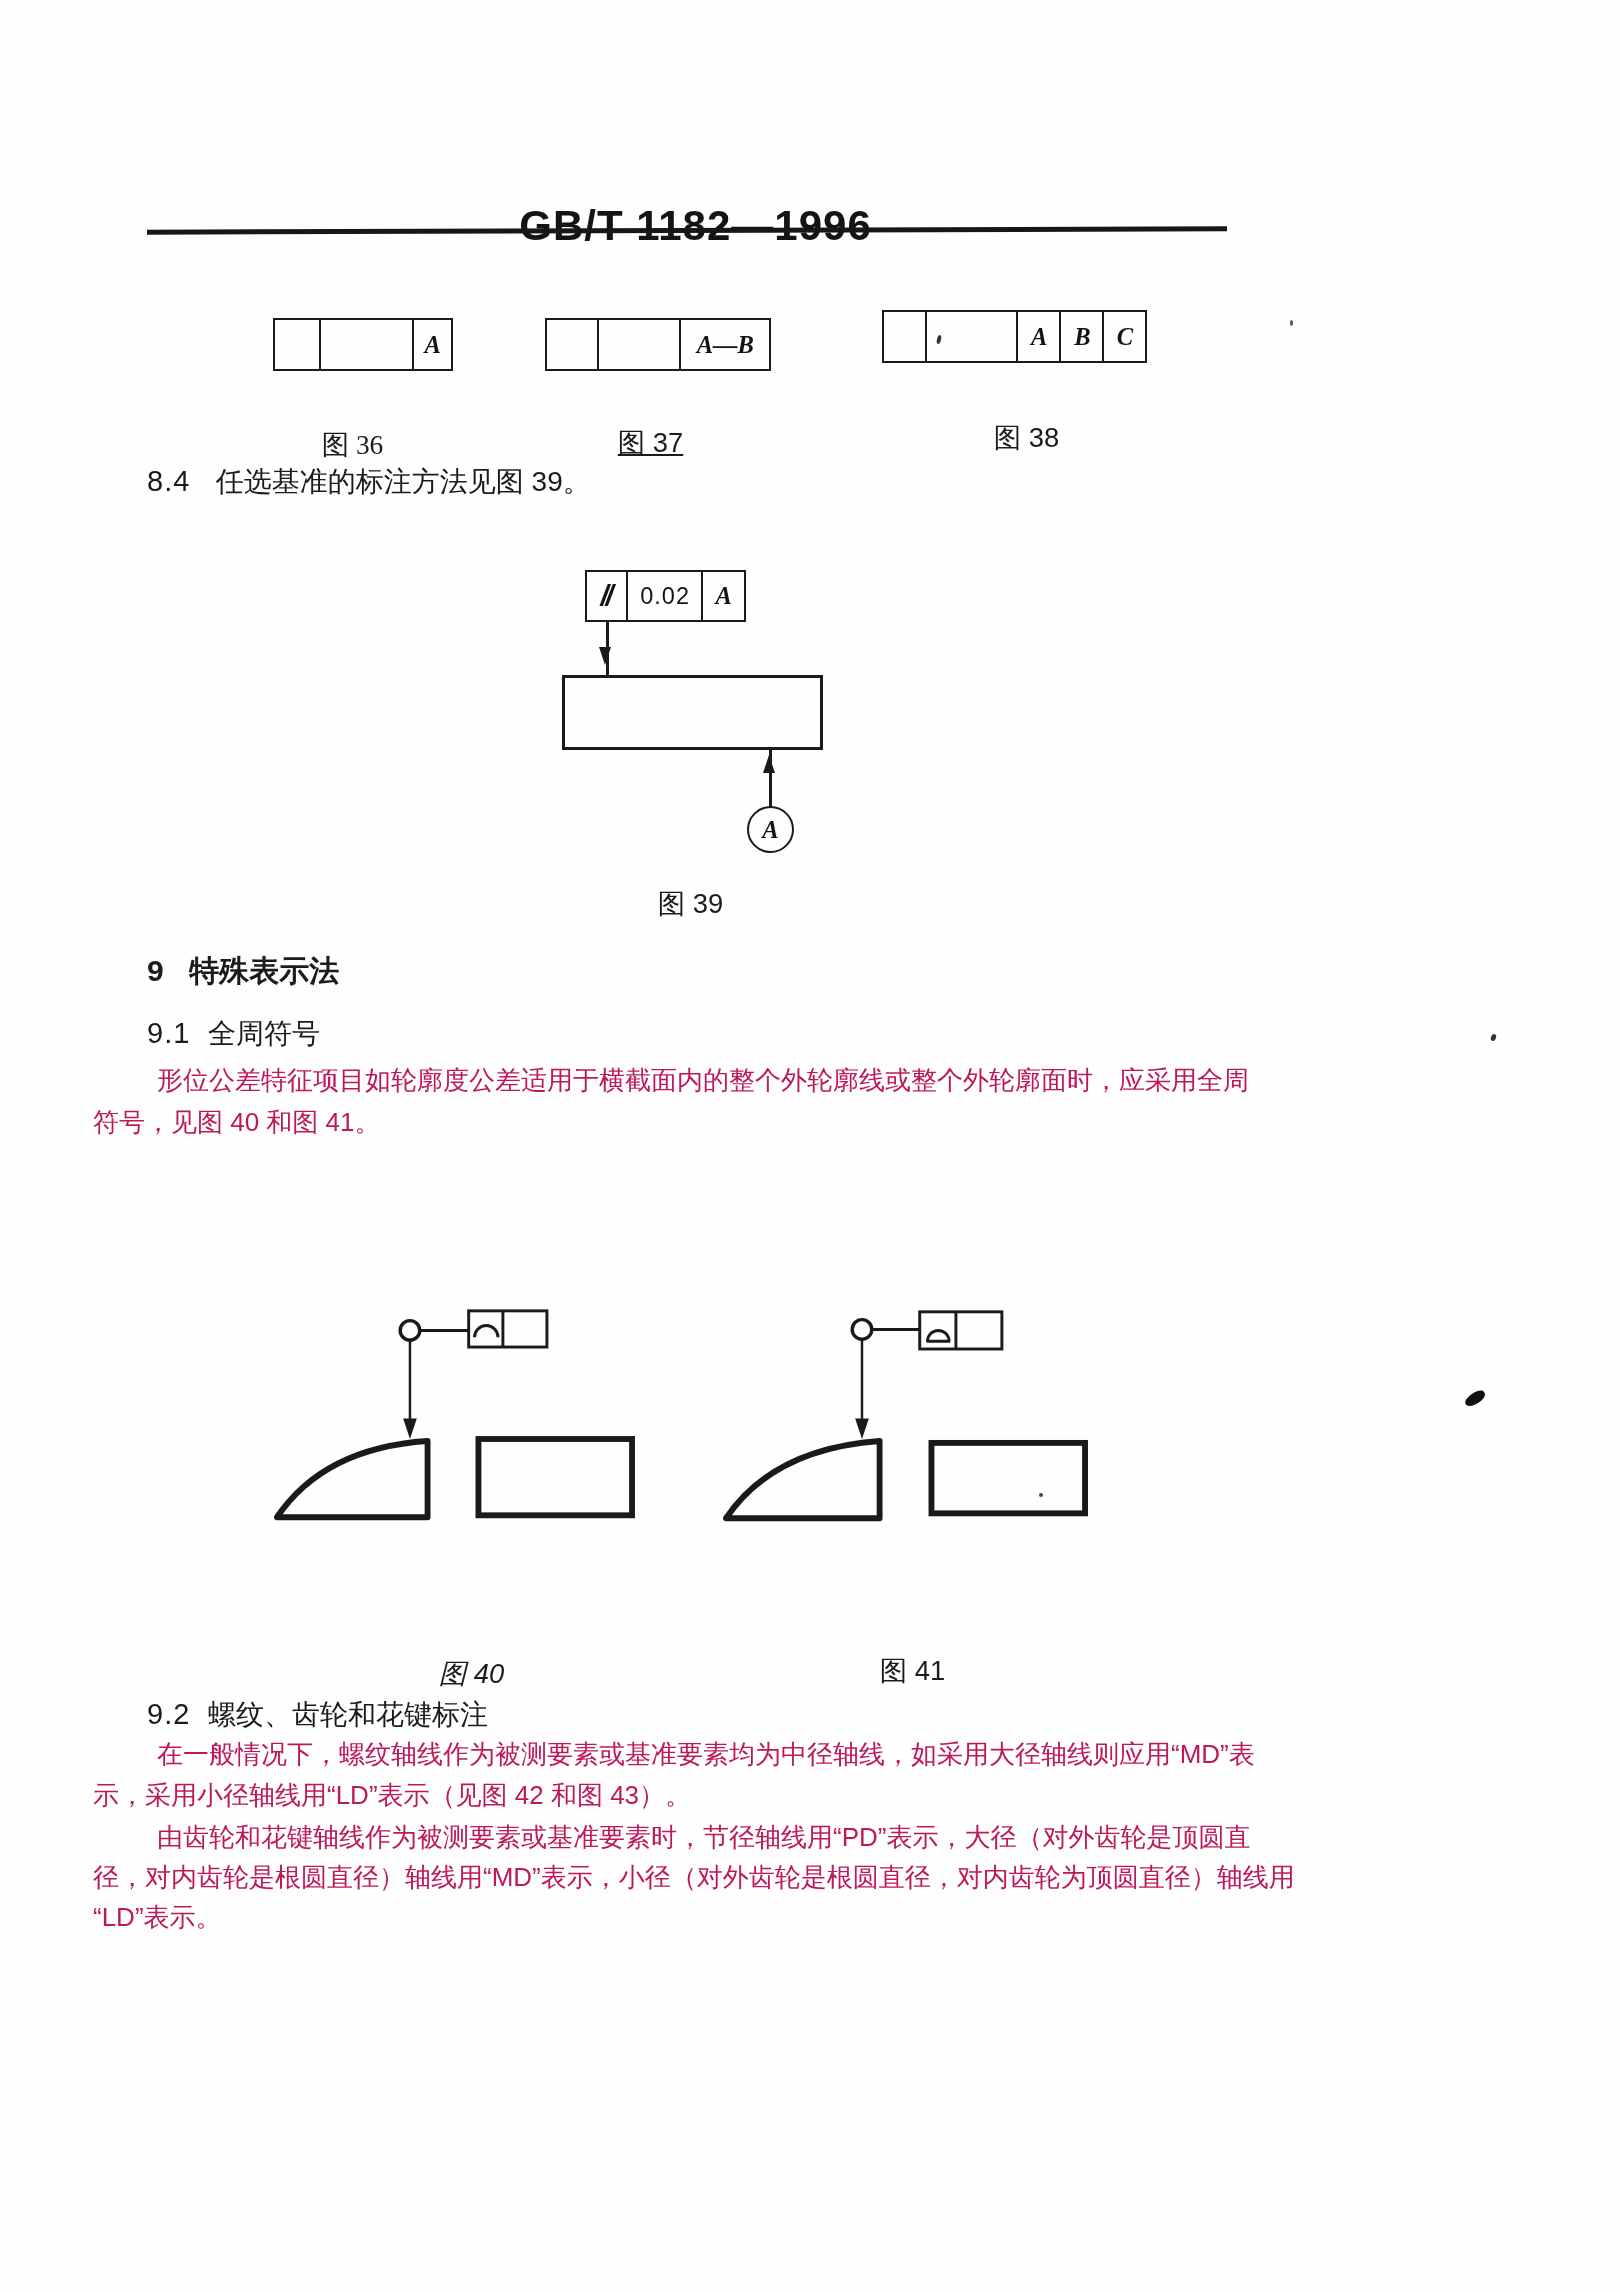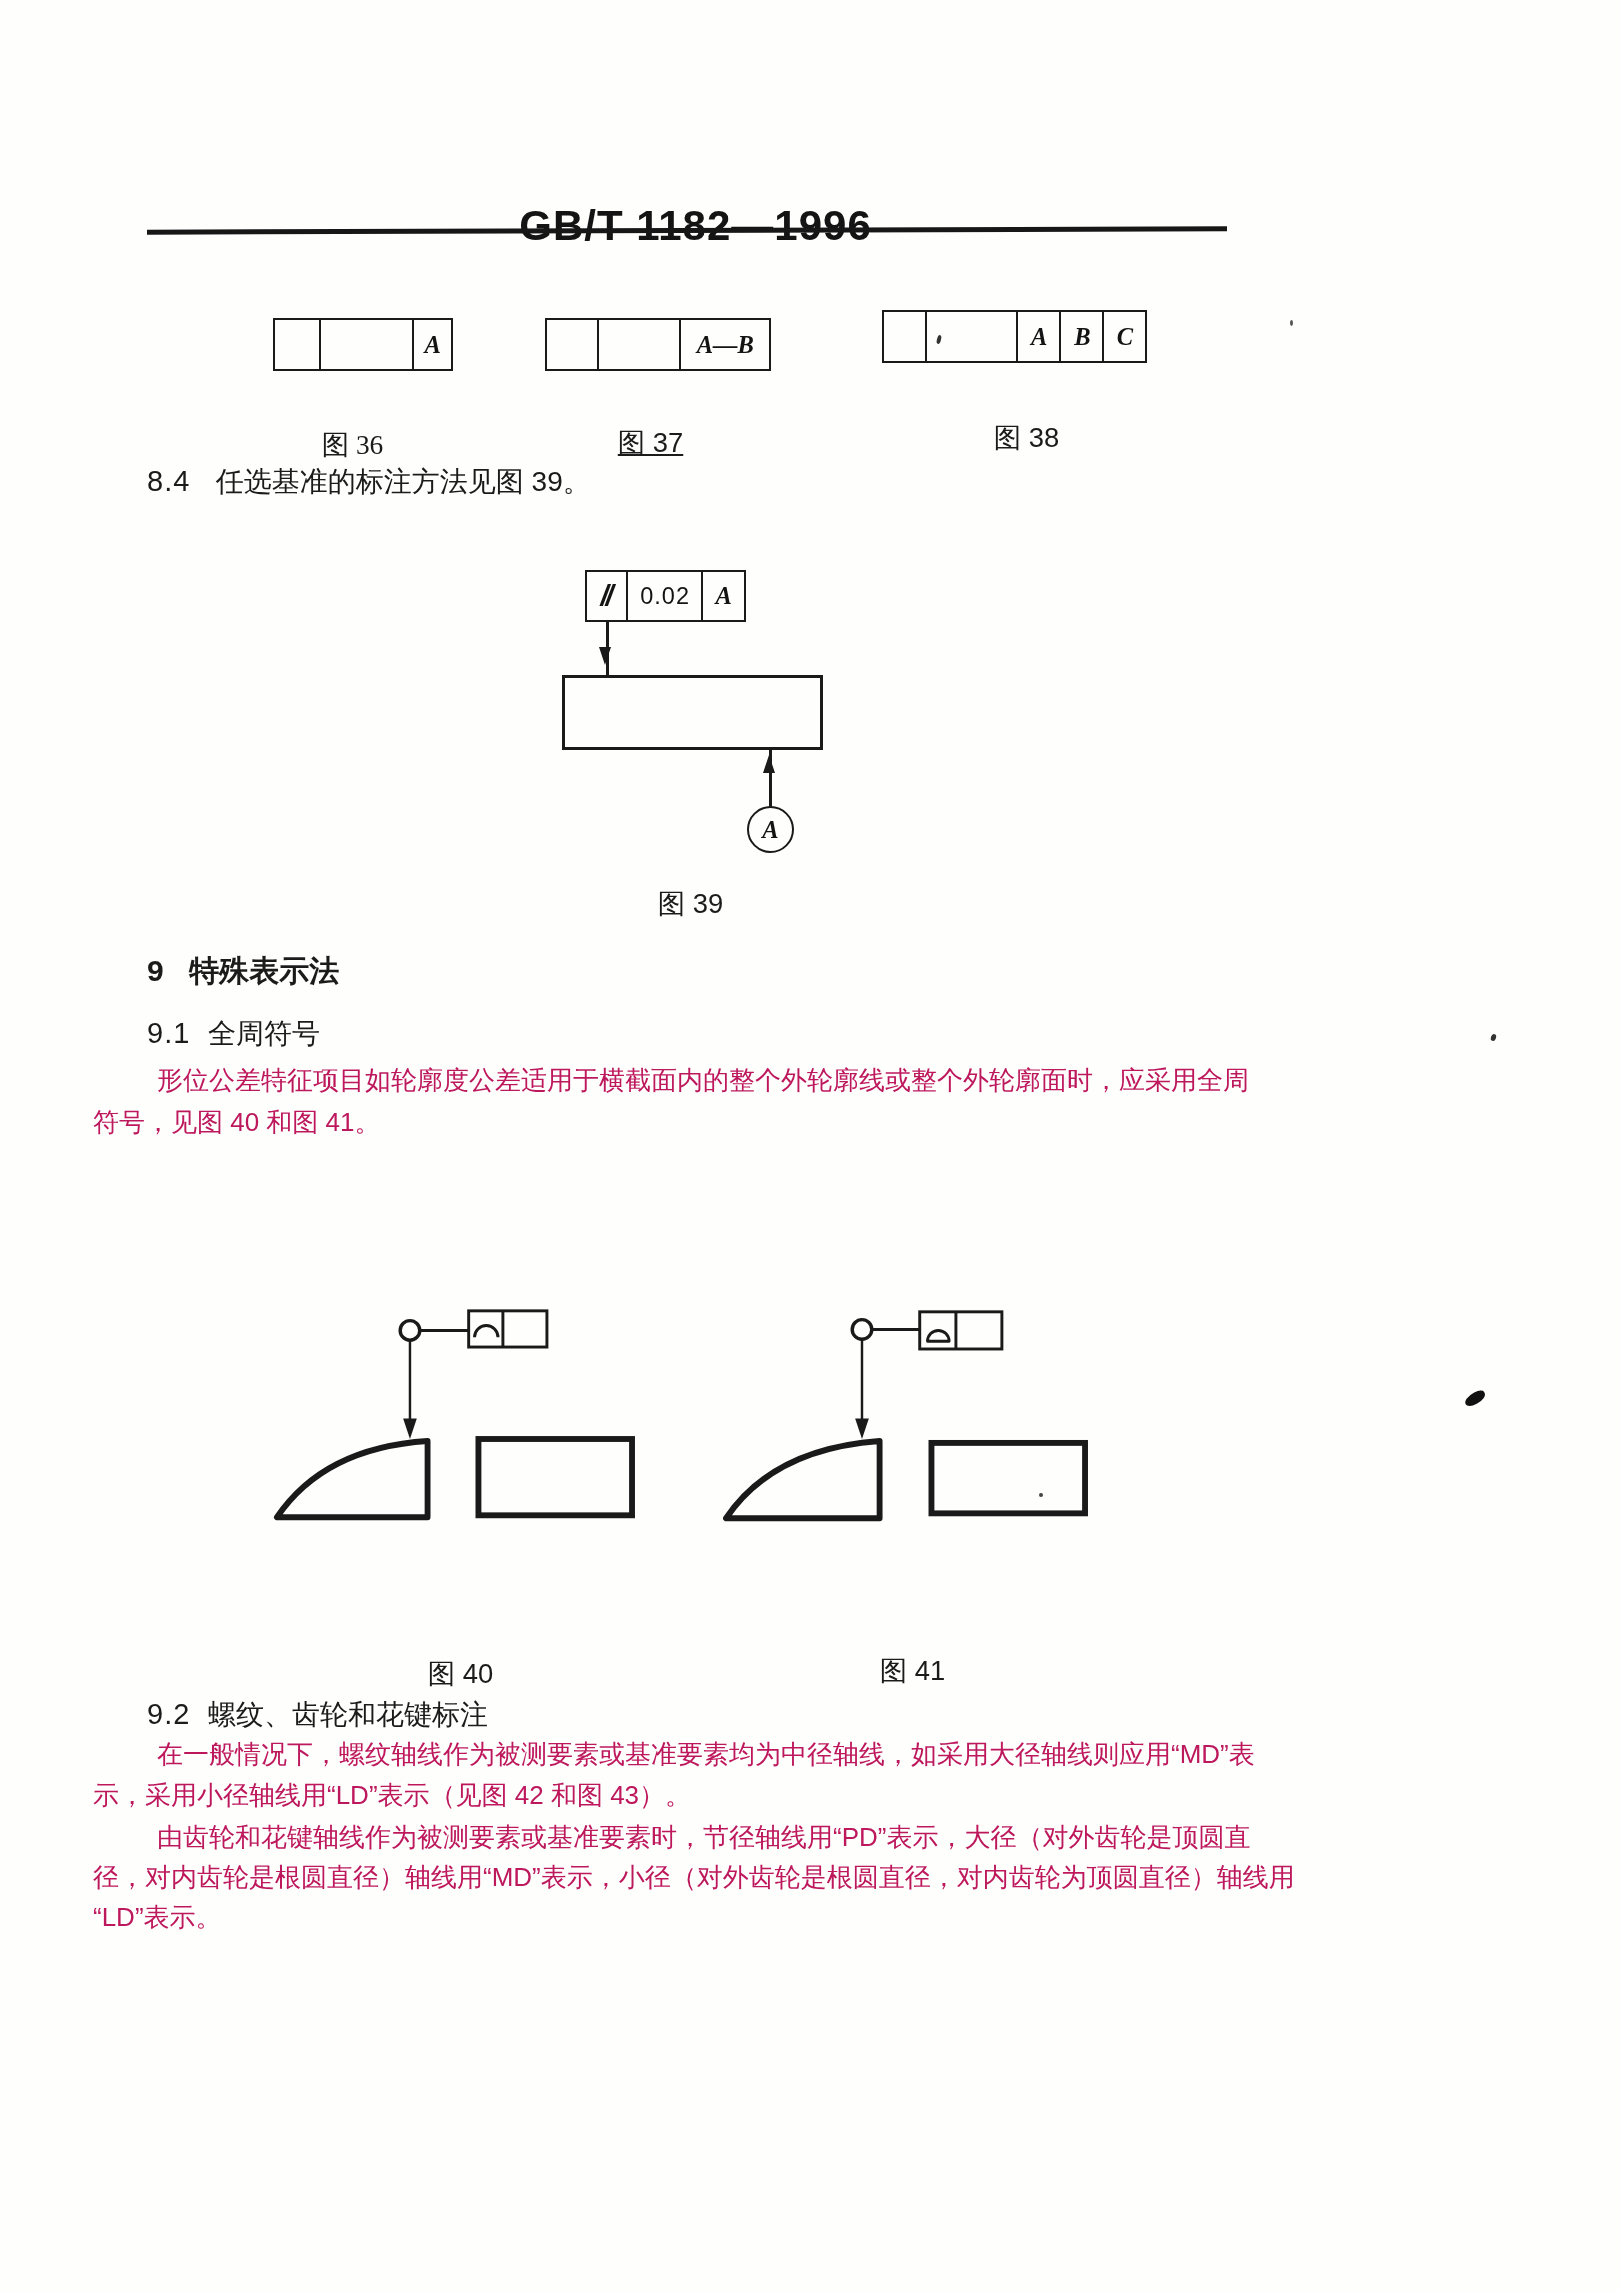--- a/index.html
+++ b/index.html
@@ -154,21 +154,21 @@
       <line x1="428" y1="1357" x2="478" y2="1357" stroke-width="3"></line>
       <rect x="478" y="1337" width="80" height="37" stroke-width="3"></rect>
       <line x1="513" y1="1337" x2="513" y2="1374" stroke-width="3"></line>
       <path d="M484 1364 A 12 12 0 0 1 508 1364" stroke-width="3"></path>
       <line x1="418" y1="1367" x2="418" y2="1452" stroke-width="2.5"></line>
       <polygon points="418,1468 411,1447 425,1447" fill="#1a1a1a" stroke="none"></polygon>
       <path d="M282 1548 H436 V1470 Q330 1477 282 1548 Z" stroke-width="6" stroke-linejoin="round"></path>
       <rect x="488" y="1468" width="157" height="78" stroke-width="6"></rect>
     </g>
   </svg>
-  <div class="abs fig-caption" style="left:392px;top:1656px;">图 40</div>
+  <div class="abs fig-caption" style="left:403px;top:1656px;font-style:italic;">图 40</div>
 
   <svg class="abs" style="left:716px;top:1304px;" width="382" height="225" viewBox="730 1330 390 230">
     <g stroke="#1a1a1a" fill="none">
       <circle cx="879" cy="1356" r="10" stroke-width="3.5"></circle>
       <line x1="889" y1="1356" x2="938" y2="1356" stroke-width="3"></line>
       <rect x="938" y="1338" width="84" height="38" stroke-width="3"></rect>
       <line x1="975" y1="1338" x2="975" y2="1376" stroke-width="3"></line>
       <path d="M946 1368 A 11 11 0 0 1 968 1368 Z" stroke-width="3" stroke-linejoin="round"></path>
       <line x1="879" y1="1366" x2="879" y2="1453" stroke-width="2.5"></line>
       <polygon points="879,1468 872,1447 886,1447" fill="#1a1a1a" stroke="none"></polygon>

